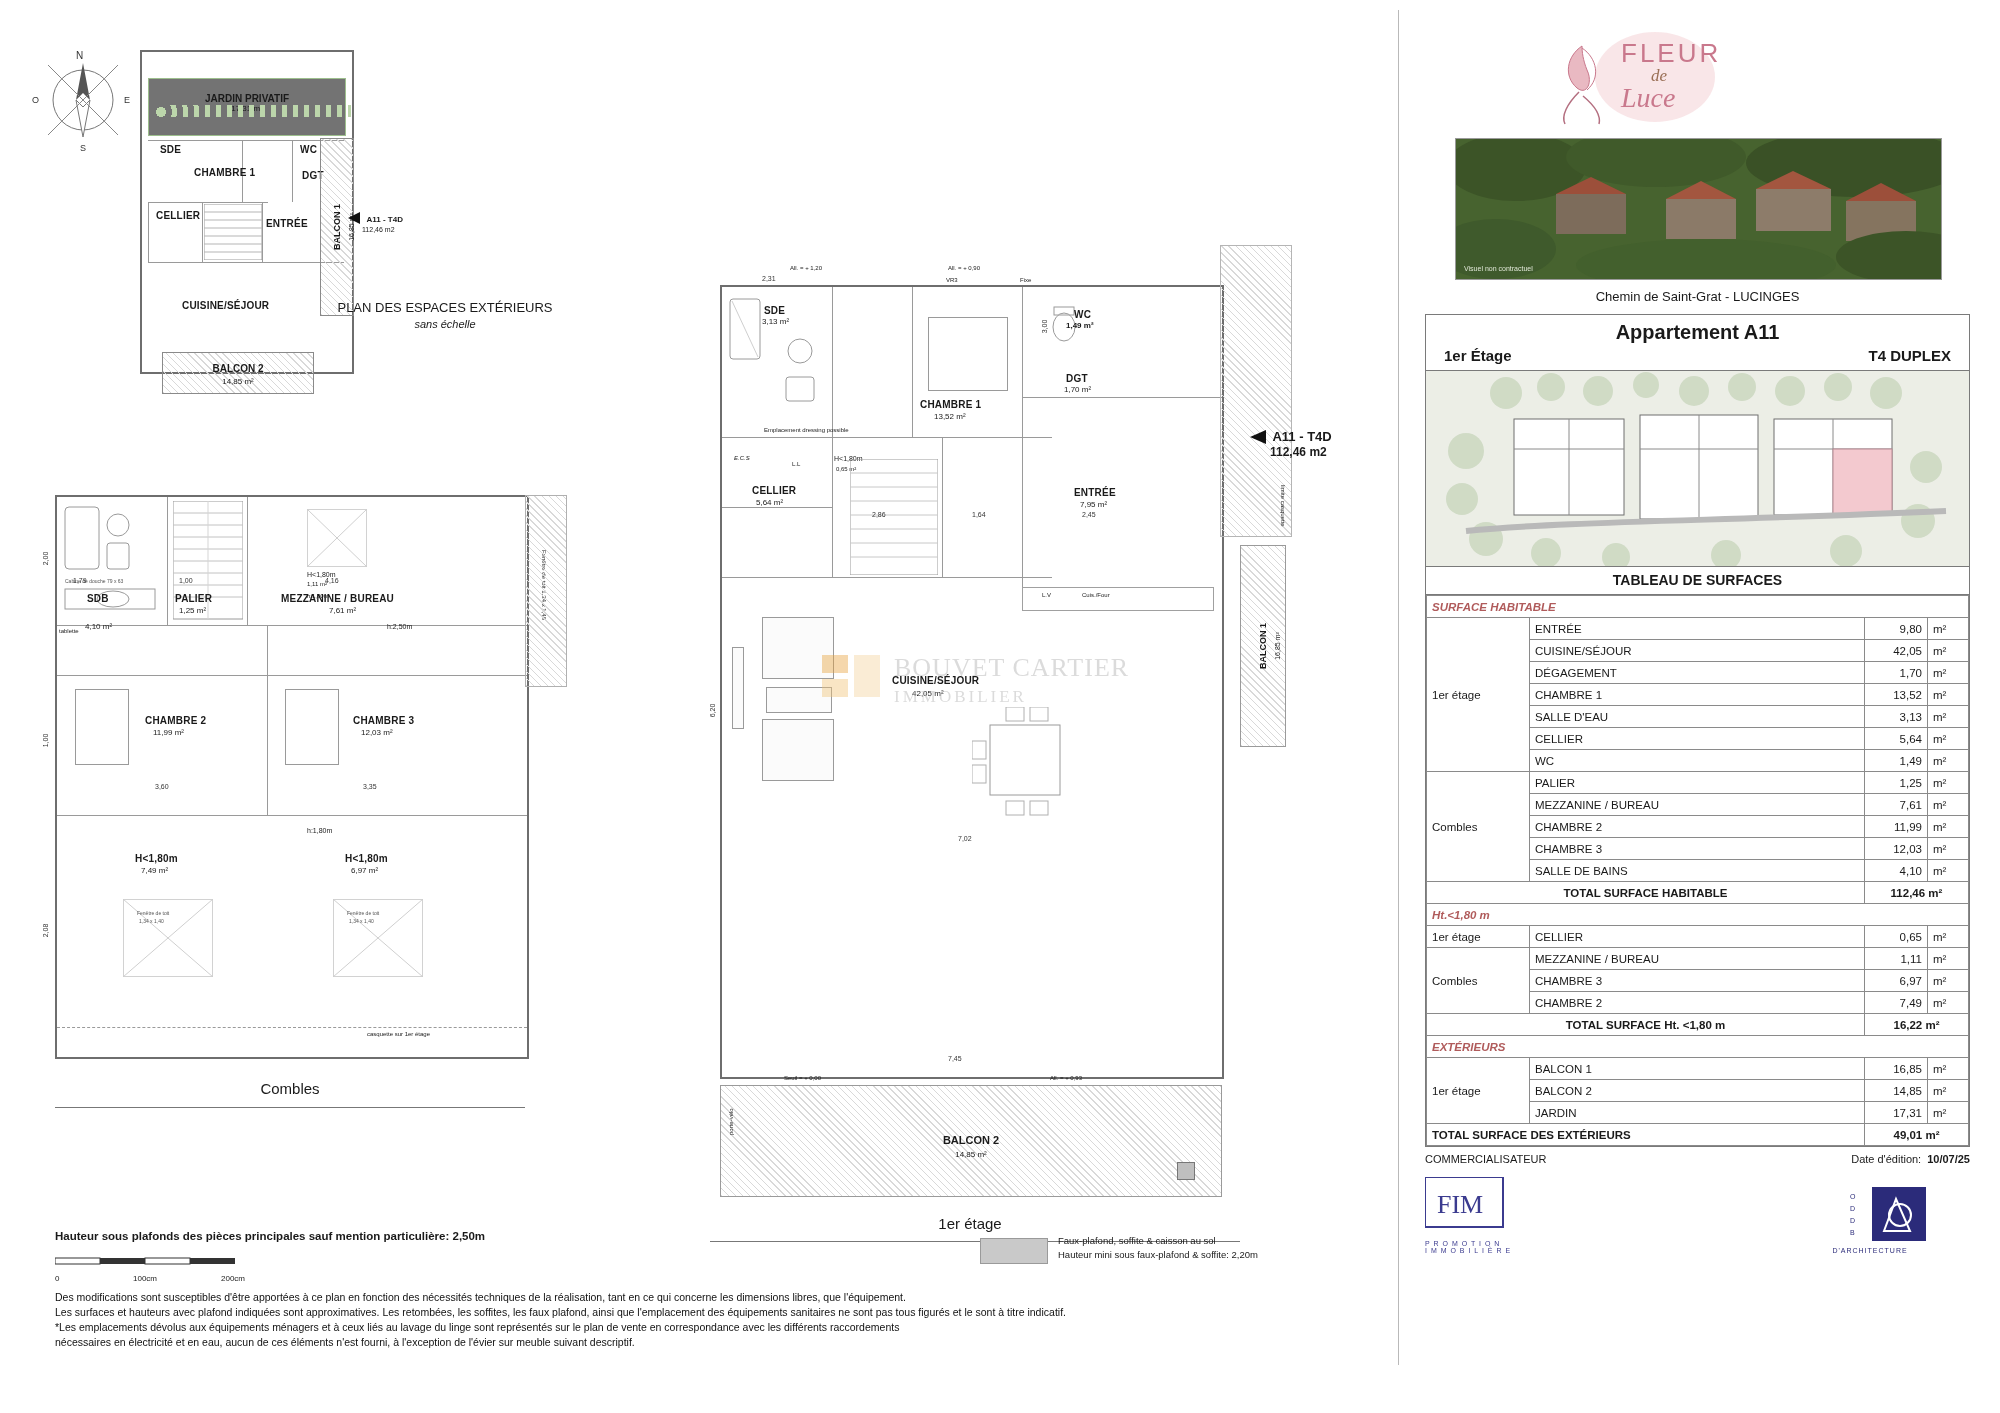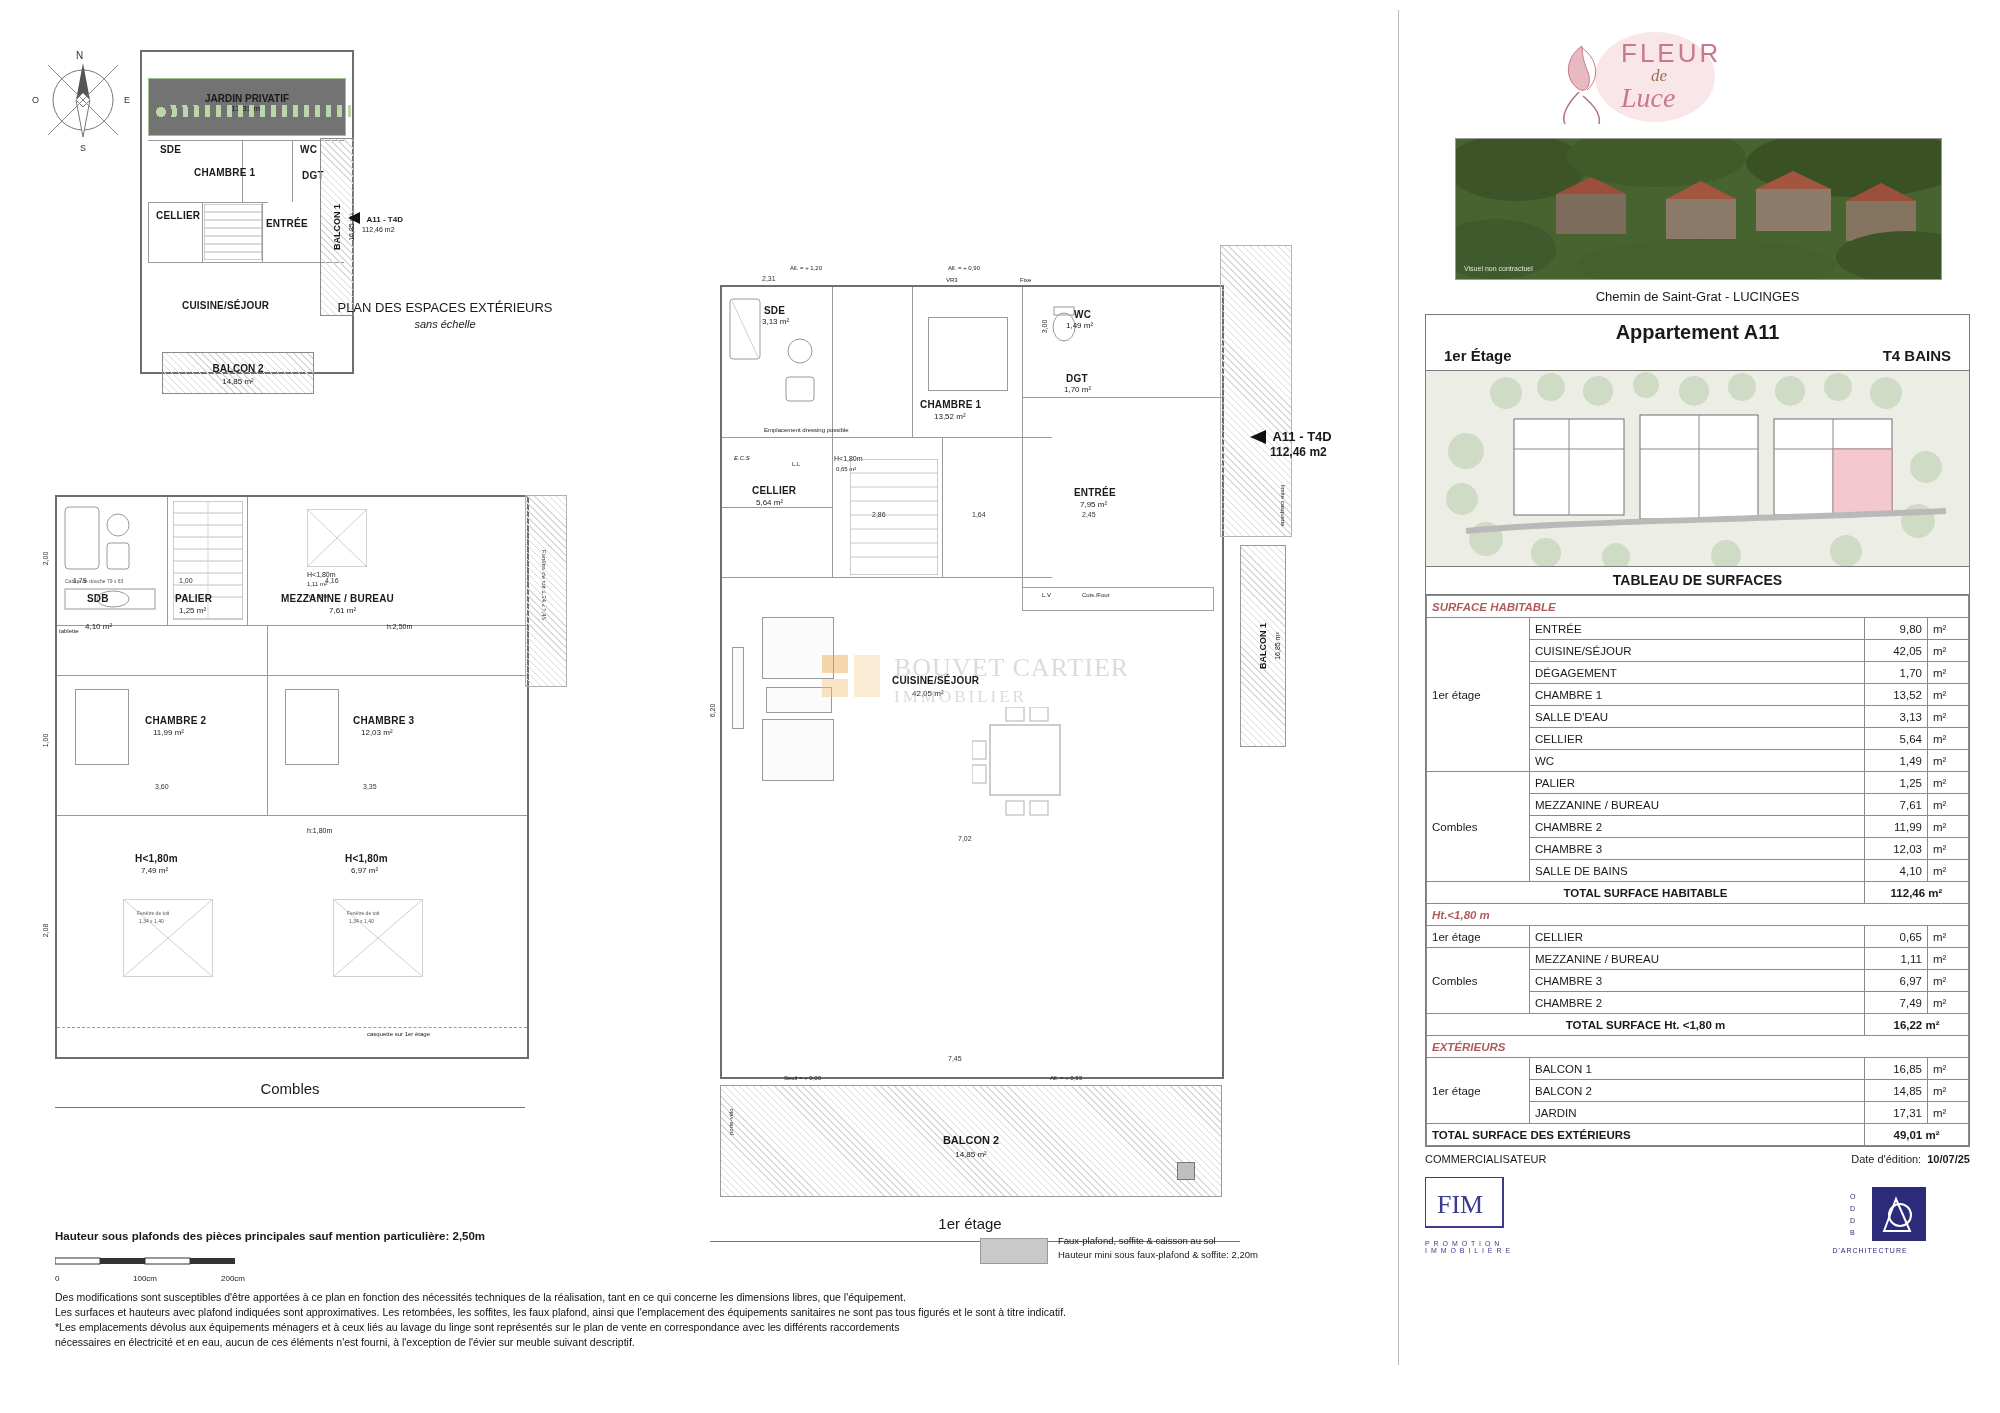--- a/index.html
+++ b/index.html
@@ -295,21 +295,21 @@
 
       <div class="bedbox" style="left:206px; top:30px; width:78px; height:72px;"></div>
       <div class="abs room-name" style="left:198px; top:112px;">CHAMBRE 1</div>
       <div class="abs room-area" style="left:212px; top:125px;">13,52 m²</div>
 
       <svg class="abs" style="left:320px; top:18px;" width="50" height="52">
         <ellipse cx="22" cy="22" rx="11" ry="14" fill="none" stroke="#9a9a9a"></ellipse>
         <rect x="12" y="2" width="20" height="8" fill="none" stroke="#9a9a9a"></rect>
       </svg>
       <div class="abs room-name" style="left:352px; top:22px;">WC</div>
-      <div class="abs room-area" style="left:344px; top:34px;">1,49 m²</div>
+      <div class="abs room-area" style="left:344px; top:34px;font-weight:bold;">1,49 m²</div>
 
       <div class="abs room-name" style="left:344px; top:86px;">DGT</div>
       <div class="abs room-area" style="left:342px; top:98px;">1,70 m²</div>
 
       <div class="abs tiny2" style="left:42px; top:140px;">Emplacement dressing possible</div>
       <div class="abs tiny2" style="left:12px; top:168px; font-style:italic;">E.C.S</div>
 
       <div class="abs room-name" style="left:30px; top:198px;">CELLIER</div>
       <div class="abs room-area" style="left:34px; top:211px;">5,64 m²</div>
       <div class="abs tiny" style="left:112px; top:168px;">H&lt;1,80m</div>
@@ -472,21 +472,21 @@
         <text x="8" y="132" font-size="7" fill="#dfe6d6" font-family="Liberation Sans, sans-serif">Visuel non contractuel</text>
       </svg>
     </div>
 
     <div class="addr">Chemin de Saint-Grat - LUCINGES</div>
 
     <div class="block">
       <div class="apt-title">Appartement A11</div>
       <div class="apt-row">
         <span>1er Étage</span>
-        <span>T4 BAINS</span>
+        <span>T4 DUPLEX</span>
       </div>
 
       <div class="sitemap">
         <svg width="543" height="195">
           <rect width="543" height="195" fill="#eceee6"></rect>
           <g fill="#cdd9c2" opacity=".9">
             <circle cx="80" cy="22" r="16"></circle>
               <circle cx="125" cy="16" r="14"></circle>
               <circle cx="172" cy="20" r="15"></circle>
             <circle cx="220" cy="14" r="13"></circle>

